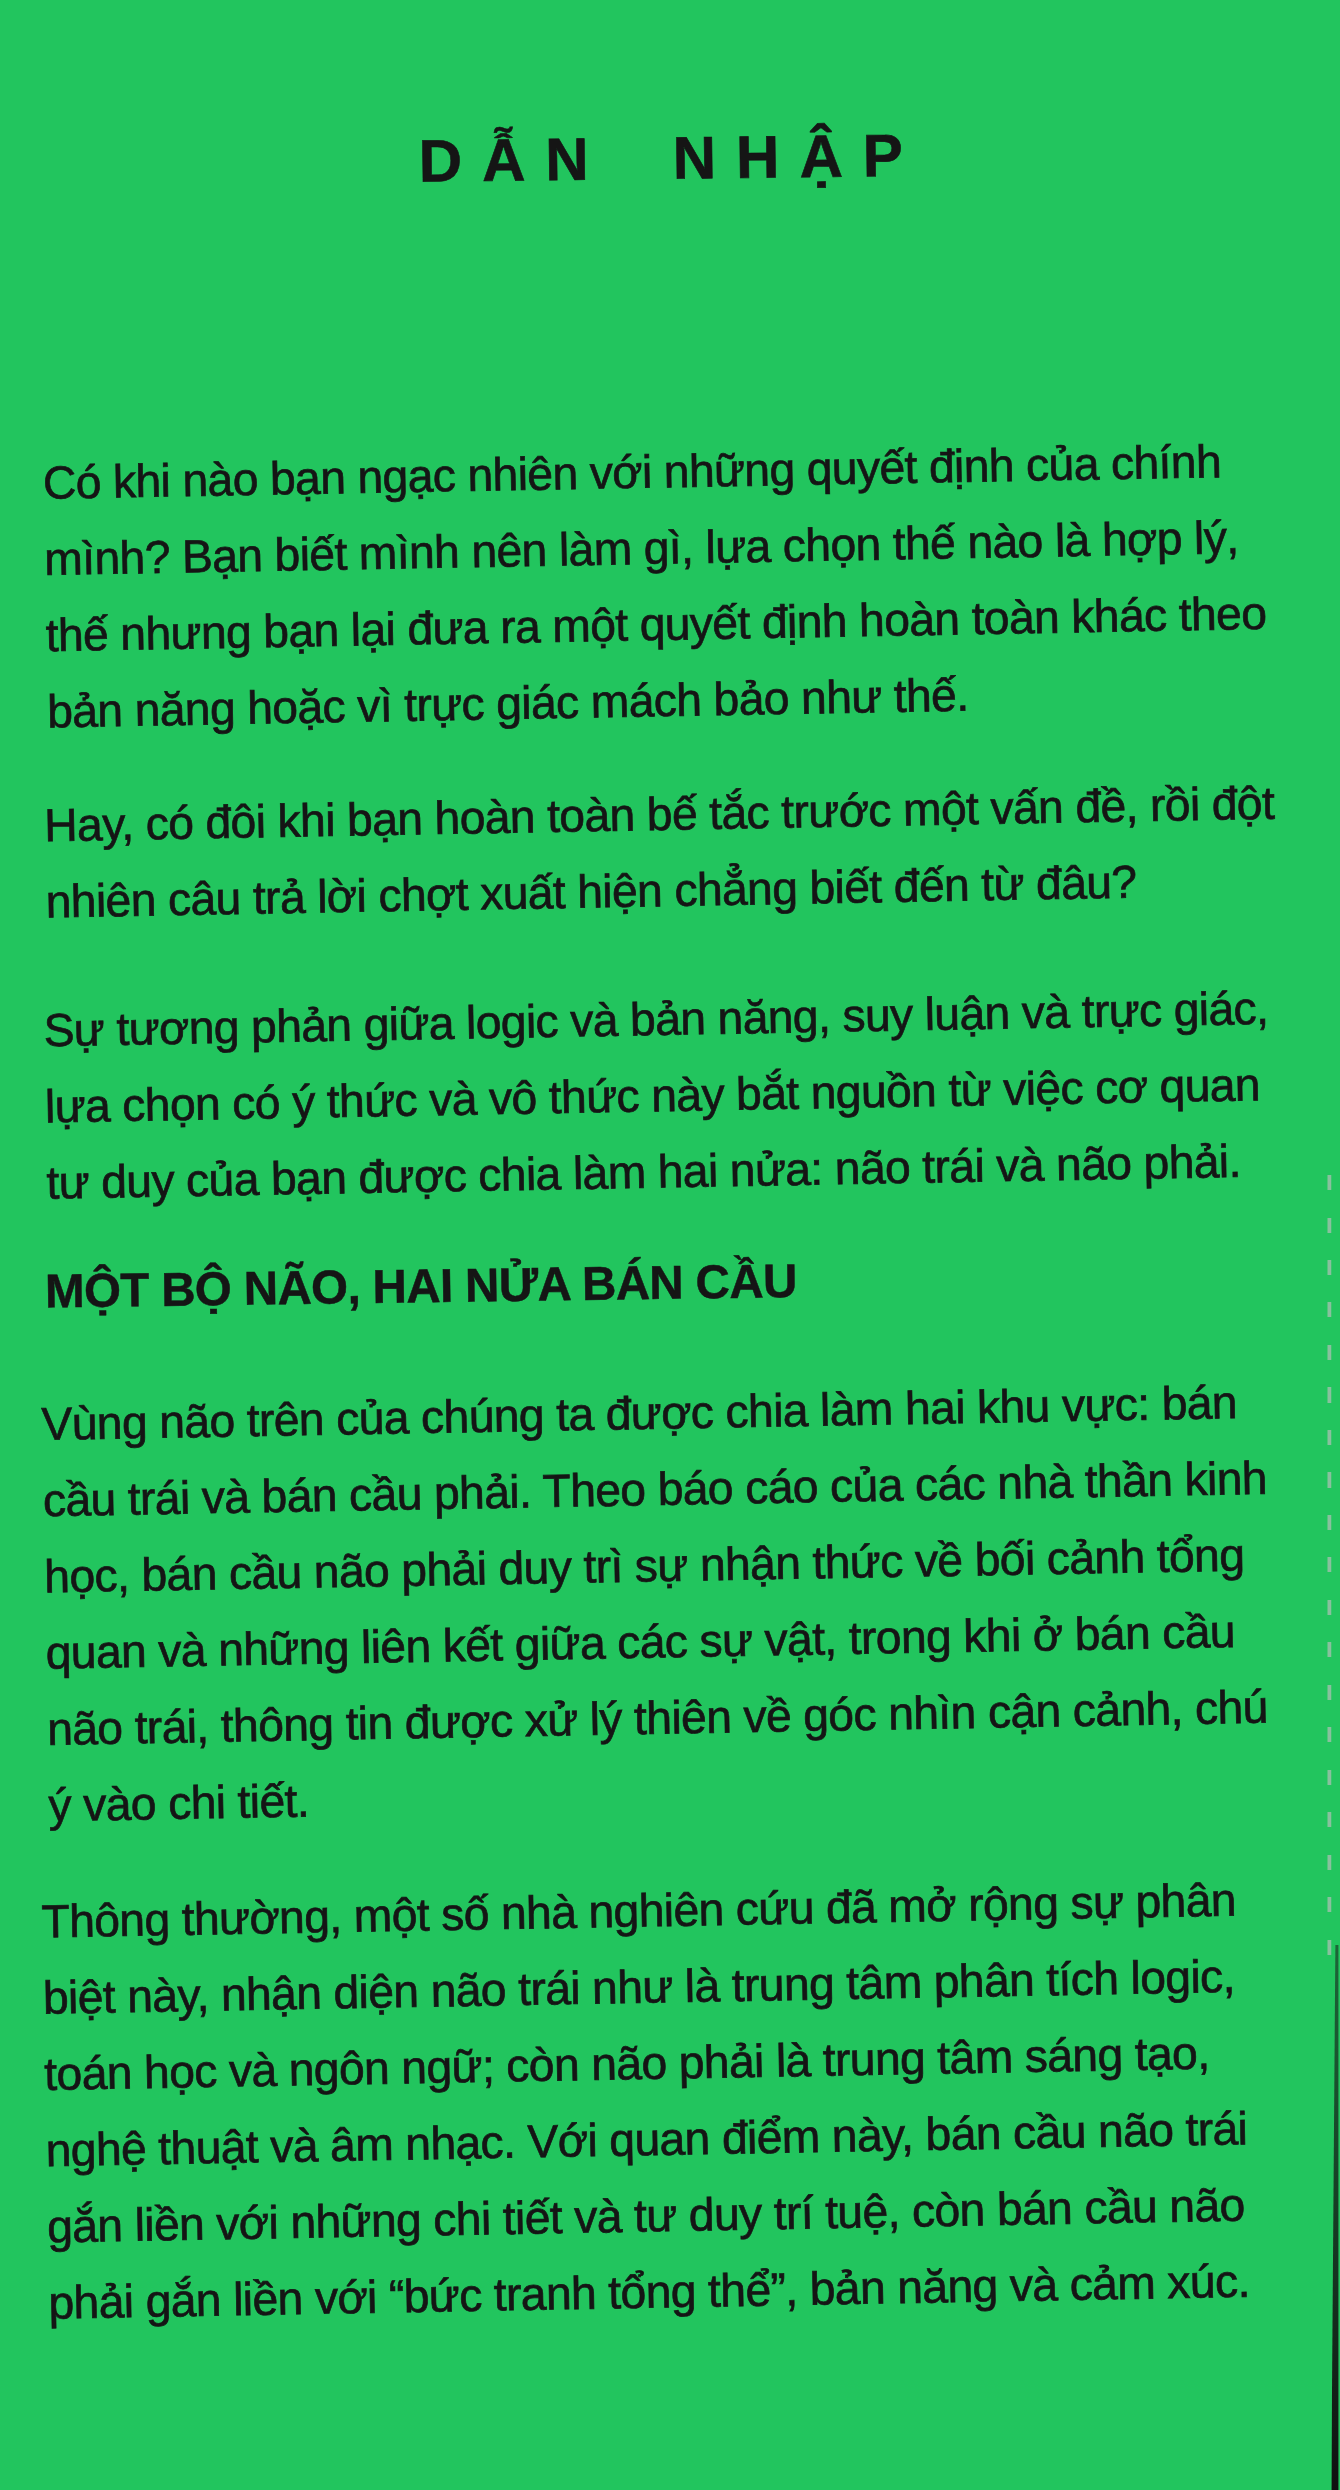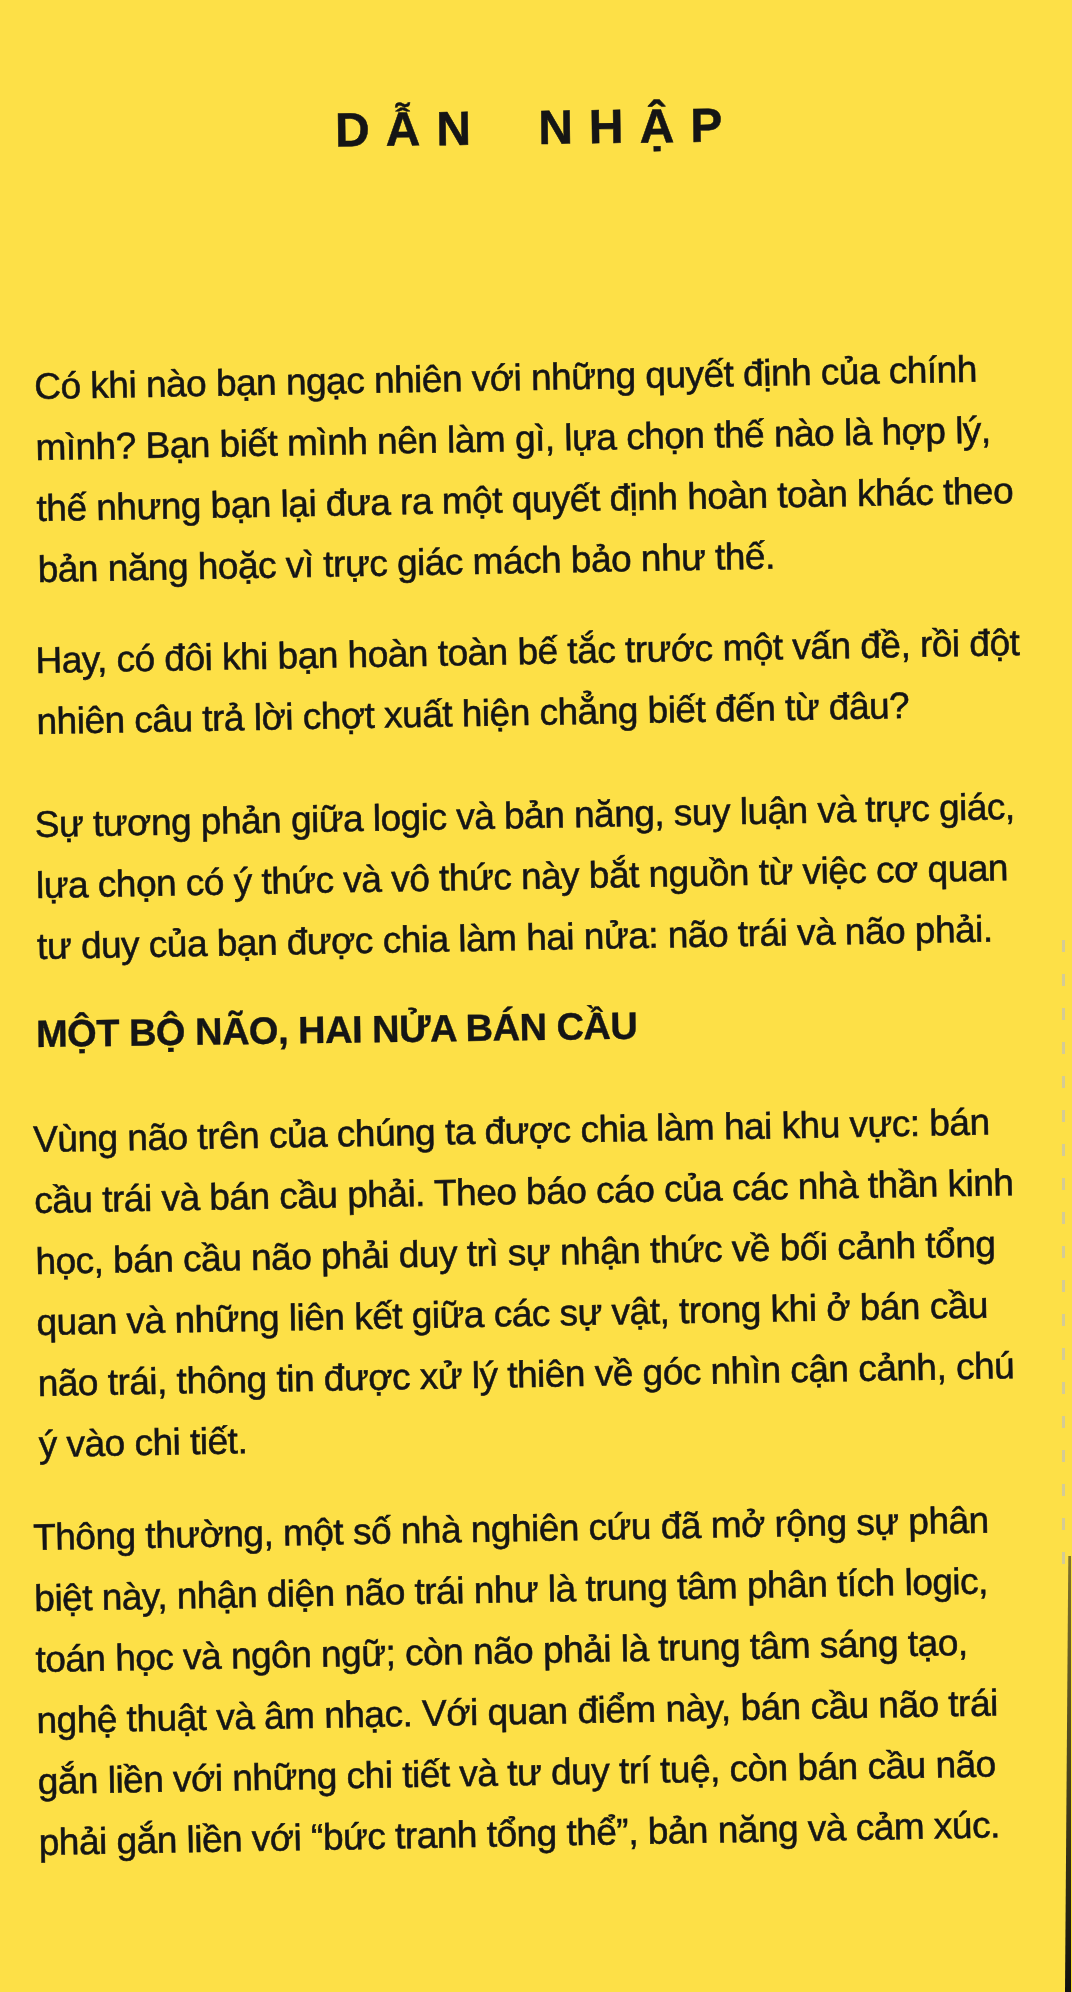--- a/index.html
+++ b/index.html
@@ -11,21 +11,21 @@
     width: 1072px;
     height: 1992px;
     overflow: hidden;
     font-family: "Liberation Sans", "DejaVu Sans", sans-serif;
     color: #151515;
   }
   .page {
     position: relative;
     width: 1072px;
     height: 1992px;
-    background: #fde047;
+    background: #22c55e;
   }
   .chapter-title {
     margin: 0;
     padding-top: 96px;
     height: 64px;
     line-height: 64px;
     text-align: center;
     font-size: 48px;
     font-weight: bold;
     letter-spacing: 16px;

